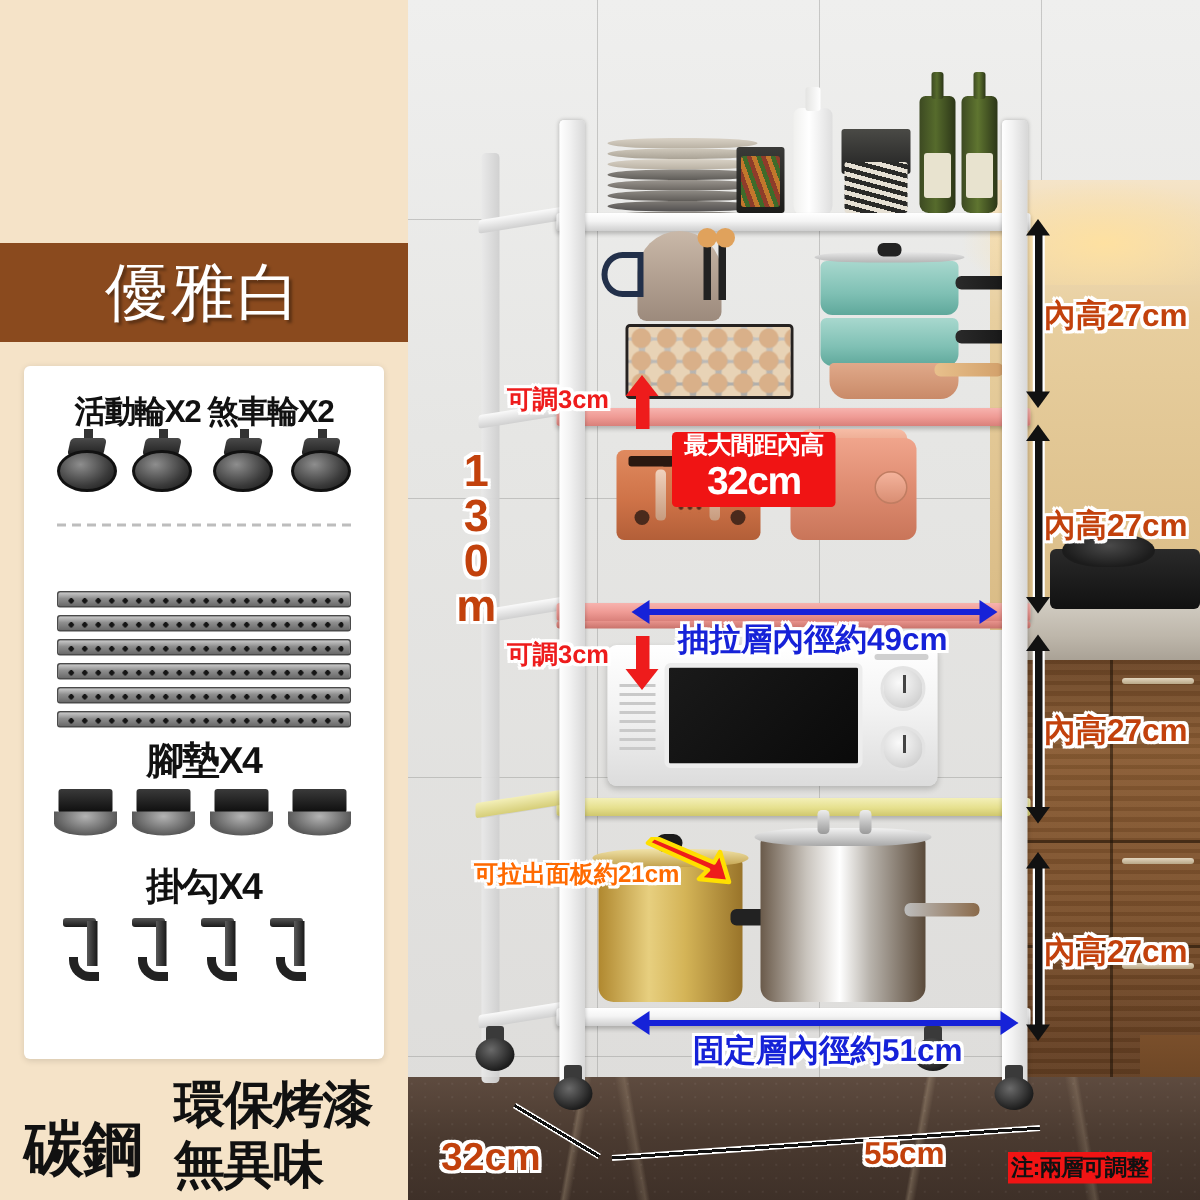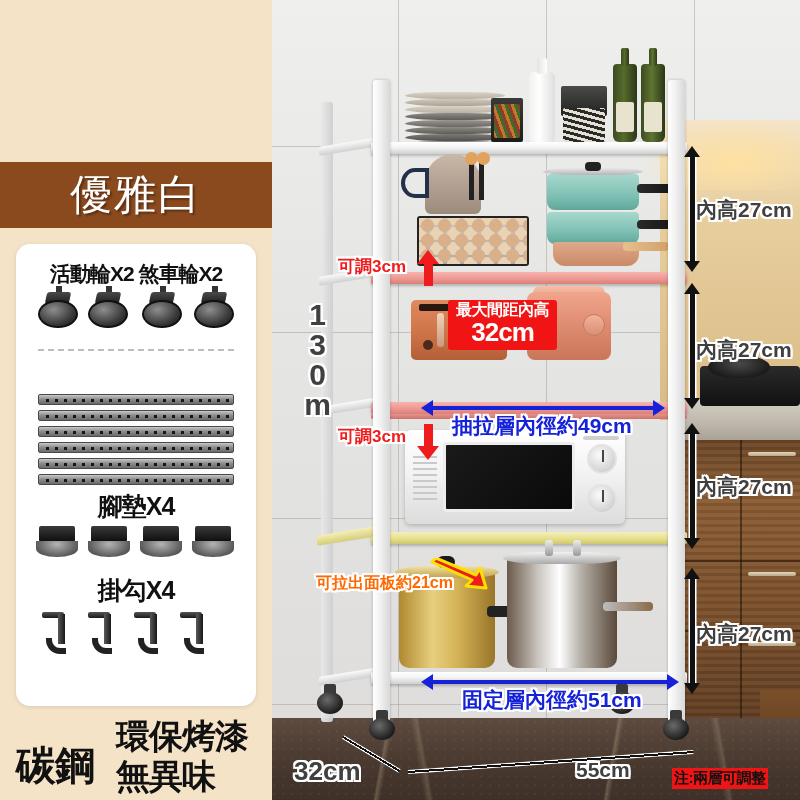--- a/index.html
+++ b/index.html
@@ -207,21 +207,21 @@
   .mw-dial:after {
     content:""; position:absolute; left:13px; top:4px; width:2px; height:12px; background:#444;
   }
   .bigpot {
     position:absolute; border-radius:4px 4px 10px 10px;
   }
 
   
   .ann { position:absolute; }
   .outl-txt {
-    font-weight:bold; color:#404040;
+    font-weight:bold; color:#c2410c;
     text-shadow:-2px -2px 0 #fff,2px -2px 0 #fff,-2px 2px 0 #fff,2px 2px 0 #fff,
                 0 -2px 0 #fff,0 2px 0 #fff,-2px 0 0 #fff,2px 0 0 #fff;
     white-space:nowrap;
   }
   .red-txt {
     font-weight:bold; color:#ee1c1c;
     text-shadow:-2px -2px 0 #fff,2px -2px 0 #fff,-2px 2px 0 #fff,2px 2px 0 #fff,
                 0 -2px 0 #fff,0 2px 0 #fff,-2px 0 0 #fff,2px 0 0 #fff;
     white-space:nowrap;
   }
@@ -310,21 +310,21 @@
   .banner {
     position:absolute; left:0; top:162px; width:272px; height:66px;
     background:#8a4a1e; display:flex; align-items:center; justify-content:center;
   }
   .banner span {
     color:#fff; font-size:42px; font-weight:normal; letter-spacing:2px;
     text-shadow:2px 2px 2px rgba(0,0,0,.35);
   }
   .card {
     position:absolute; left:16px; top:244px; width:240px; height:462px;
-    background:#fff; border-radius:14px; box-shadow:0 1px 4px rgba(0,0,0,.12);
+    background:#fff; border-radius:4px; box-shadow:0 1px 4px rgba(0,0,0,.12);
   }
   .card-title { text-align:center; font-weight:bold; color:#111; letter-spacing:-1px; }
   .divider {
     position:absolute; left:22px; width:196px; height:0;
     border-top:2px dashed #bdbdbd;
   }
   .wheel-ic { position:absolute; width:44px; height:38px; }
   .wheel-ic .top {
     position:absolute; left:10px; top:0; width:24px; height:12px;
     background:linear-gradient(180deg,#4a4a4a,#1e1e1e);
@@ -525,21 +525,21 @@
   </div>
 
   <div class="vertlabel outl-txt" style="left:300px;top:298px;font-size:30px;">130m</div>
 
   <div class="red-txt ann" style="left:338px;top:255px;font-size:17px;">可調3cm</div>
   <div class="red-up ann" style="left:424px;top:262px;"></div>
 
   <div class="red-txt ann" style="left:338px;top:425px;font-size:17px;">可調3cm</div>
   <div class="red-down ann" style="left:424px;top:424px;"></div>
 
-  <div class="redbox" style="left:448px;top:300px;">
+  <div class="redbox" style="left:448px;top:288px;">
     <div class="l1">最大間距內高</div>
     <div class="l2">32cm</div>
   </div>
 
   <div class="hbar ann" style="left:432px;top:406px;width:222px;"></div>
   <div class="blue-txt ann" style="left:452px;top:412px;font-size:21px;">抽拉層內徑約49cm</div>
 
   <div class="orange-txt ann" style="left:316px;top:573px;font-size:16px;">可拉出面板約21cm</div>
   <svg class="ann" style="left:428px;top:558px;" width="66" height="36">
     <path d="M4 4 L44 22 L38 28 L58 30 L52 10 L48 17 L8 0 Z" fill="#ee1c1c" stroke="#ffe000" stroke-width="3" stroke-linejoin="round"></path>

